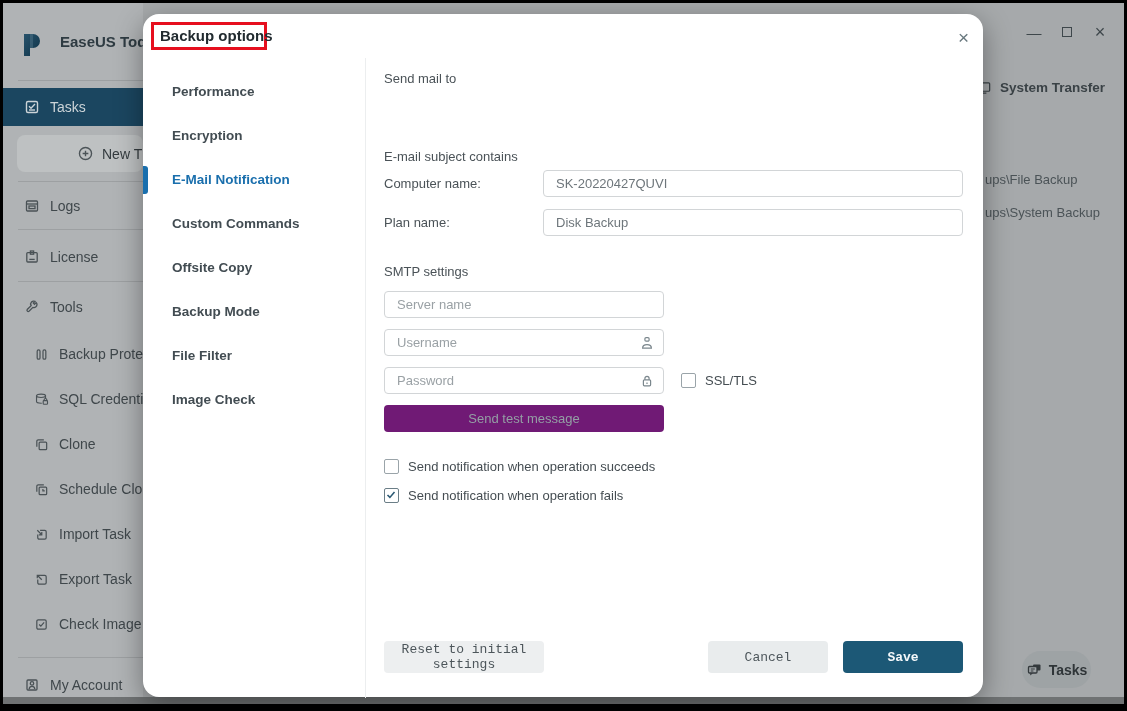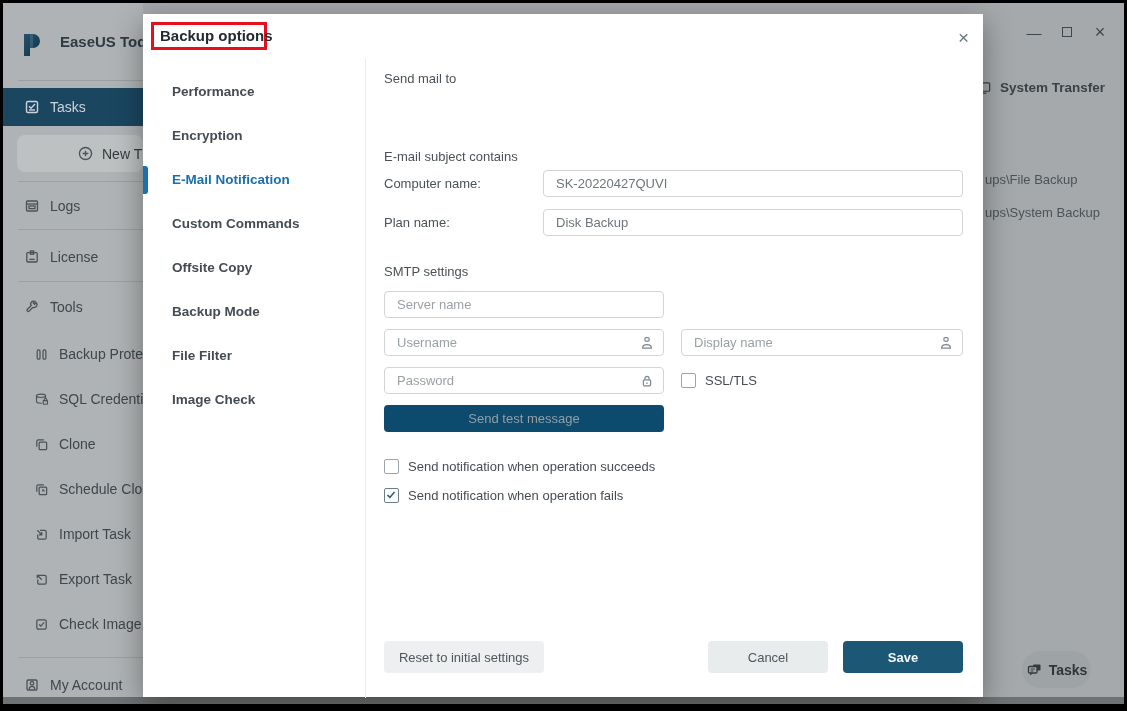--- a/index.html
+++ b/index.html
@@ -20,21 +20,21 @@
   .bg-txt { position:absolute; color:#4b5357; font-size:13px; white-space:nowrap; }
   #win-controls { position:absolute; right:16px; top:21px; display:flex; gap:17px; align-items:center; color:#3e474b; }
   #win-controls .wc { width:16px; height:16px; display:flex; align-items:center; justify-content:center; font-size:15px; cursor:pointer; }
   .max-box { width:10px; height:10px; border:1.4px solid #3e474b; }
   #system-transfer { position:absolute; left:974px; top:77px; display:flex; align-items:center; gap:8px; font-size:13.5px; font-weight:600; color:#3a4246; }
   #chat-btn { position:absolute; left:1019px; top:648px; width:69px; height:37px; border-radius:19px; background:#9ea3a5;
               display:flex; align-items:center; justify-content:center; gap:6px; font-size:14px; font-weight:600; color:#2f3538; cursor:pointer; }
   #bottom-strip { position:absolute; left:0; top:694px; width:1121px; height:7px; background:#6f7273; }
 
   
-  #dialog { position:absolute; left:140px; top:11px; width:840px; height:683px; background:#fff; border-radius:0;
+  #dialog { position:absolute; left:140px; top:11px; width:840px; height:683px; background:#fff; border-radius:16px;
             box-shadow:0 8px 28px rgba(0,0,0,.38); z-index:10; }
   #dialog-title { position:absolute; left:17px; top:13px; font-size:15px; font-weight:bold; color:#222b30; }
   #annotation-box { position:absolute; left:8px; top:8px; width:116px; height:28px; border:3px solid #e60f1e; }
   #dialog-close { position:absolute; right:14px; top:14px; font-size:19px; color:#69797f; cursor:pointer; line-height:1; }
   .dm { position:absolute; left:29px; height:28px; line-height:28px; font-size:13.5px; font-weight:600; color:#424c52; cursor:pointer; white-space:nowrap; }
   .dm.active { color:#1a6fad; }
   #active-indicator { position:absolute; left:0; top:152px; width:5px; height:28px; background:#1a6fad; border-radius:0 3px 3px 0; }
   #v-divider { position:absolute; left:222px; top:44px; width:1px; height:640px; background:#eceeef; }
 
   #content { position:absolute; left:241px; top:0; width:579px; height:683px; }
@@ -43,22 +43,22 @@
          color:#6e767b; background:#fff; font-family:"Liberation Sans", sans-serif; outline:none; }
   .inp::placeholder { color:#9aa1a5; opacity:1; }
   .inp-wrap { position:absolute; }
   .inp-wrap .inp { position:absolute; left:0; top:0; width:100%; }
   .suffix-ico { position:absolute; right:9px; top:6px; pointer-events:none; }
   .cb { width:15px; height:15px; border:1.5px solid #9aa4a9; border-radius:2px; background:#fff; flex:0 0 auto; position:relative; cursor:pointer; }
   .cb.checked { border-color:#6b7e87; }
   .cb.checked svg { position:absolute; left:1px; top:1px; }
   .cb-row { position:absolute; display:flex; align-items:center; gap:9px; font-size:13px; color:#454d52; }
   .btn { position:absolute; height:32px; border:none; border-radius:4px; font-size:13px; cursor:pointer;
-         font-family:Liberation Sans, sans-serif; display:flex; align-items:center; justify-content:center; }
-  #send-test-btn { position:absolute; left:0; top:391px; width:280px; height:27px; background:#0c4a6e; color:#949fa5;
+         font-family:Liberation Mono, monospace; display:flex; align-items:center; justify-content:center; }
+  #send-test-btn { position:absolute; left:0; top:391px; width:280px; height:27px; background:#701a75; color:#949fa5;
                    border:none; border-radius:4px; font-size:13px; font-family:"Liberation Sans", sans-serif; cursor:pointer; }
   #reset-btn { left:0; top:627px; width:160px; background:#edeff0; color:#4d565b; }
   #cancel-btn { left:324px; top:627px; width:120px; background:#e9eced; color:#4d565b; }
   #save-btn { left:459px; top:627px; width:120px; background:#1c5876; color:#f4f8fa; font-weight:600; }
 </style>
 </head>
 <body>
 
 <div id="app">
 
@@ -251,27 +251,20 @@
       <div class="lbl" style="left:0; top:250px">SMTP settings</div>
       <input class="inp" style="left: 0px; top: 277px; width: 280px; height: 27px;" placeholder="Server name">
 
       <div class="inp-wrap" style="left:0; top:315px; width:280px; height:27px">
         <input class="inp" style="height: 27px;" placeholder="Username">
         <svg class="suffix-ico" width="16" height="16" viewBox="0 0 16 16" fill="none" stroke="#7b878d" stroke-width="1.2">
           <rect x="5.9" y="2.6" width="4.2" height="3.6" rx="1.2"></rect>
             <path d="M3.6 13.2c0-2.4 1.9-3.5 4.4-3.5s4.4 1.1 4.4 3.5z"></path>
         </svg>
       </div>
-      <div class="inp-wrap" style="left:297px; top:315px; width:282px; height:27px">
-        <input class="inp" style="height: 27px;" placeholder="Display name">
-        <svg class="suffix-ico" width="16" height="16" viewBox="0 0 16 16" fill="none" stroke="#7b878d" stroke-width="1.2">
-          <rect x="5.9" y="2.6" width="4.2" height="3.6" rx="1.2"></rect>
-            <path d="M3.6 13.2c0-2.4 1.9-3.5 4.4-3.5s4.4 1.1 4.4 3.5z"></path>
-        </svg>
-      </div>
 
       <div class="inp-wrap" style="left:0; top:353px; width:280px; height:27px">
         <input class="inp" style="height: 27px;" placeholder="Password">
         <svg class="suffix-ico" width="16" height="16" viewBox="0 0 16 16" fill="none" stroke="#7b878d" stroke-width="1.2">
           <rect x="4.4" y="6.8" width="7.2" height="6" rx="1"></rect>
             <path d="M5.9 6.8V5.4a2.1 2.1 0 0 1 4.2 0v1.4M8 9.4v1.6"></path>
         </svg>
       </div>
       <div class="cb-row" style="left:297px; top:359px">
         <span class="cb"></span>

